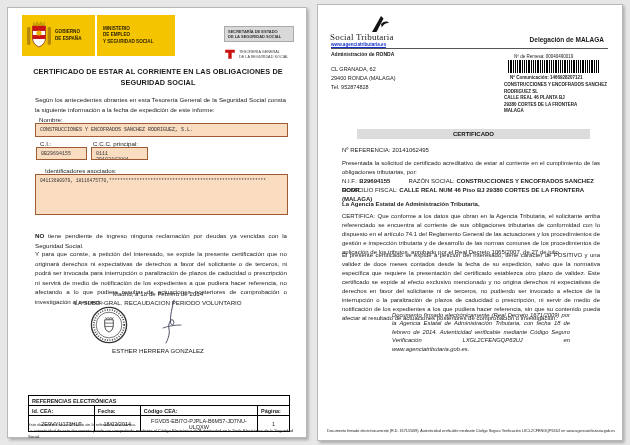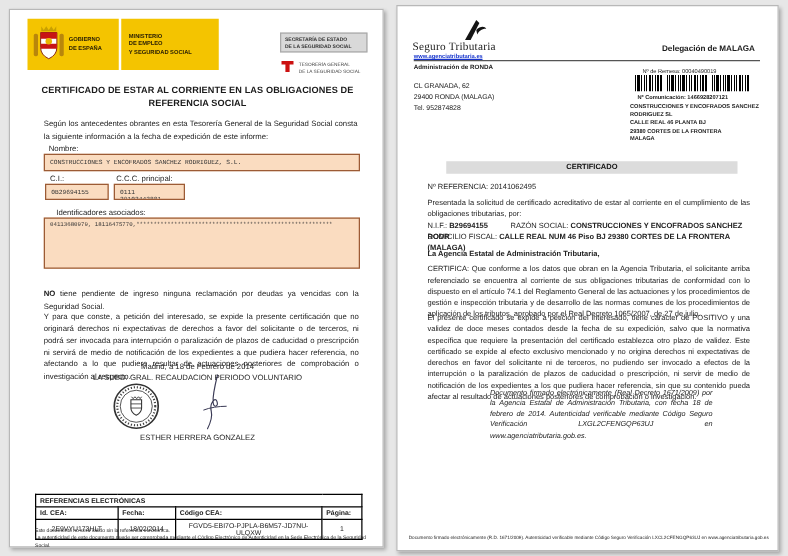--- a/index.html
+++ b/index.html
@@ -111,21 +111,21 @@
     <span>
       <svg width="12" height="12" viewBox="0 0 10 10">
           <path d="M1 1.5 h8 v2.4 h-2.6 v5 h-2.8 v-5 h-2.6 z" fill="#cc1111"></path>
         </svg>
     </span>
     <span class="txt">TESORERÍA GENERAL
 DE LA SEGURIDAD SOCIAL</span>
   </div>
 
   <div class="abs doc-title ctr prelines" style="left:20px; top:58px; width:260px;">CERTIFICADO DE ESTAR AL CORRIENTE EN LAS OBLIGACIONES DE
-REFERENCIA SOCIAL</div>
+SEGURIDAD SOCIAL</div>
 
   <div class="abs body-txt just" style="left:27px; top:87px; width:251px;">Según los antecedentes obrantes en esta Tesorería General de la Seguridad Social consta la siguiente información a la fecha de expedición de este informe:</div>
 
   <div class="abs fld-label" style="left:31px; top:108px;">Nombre:</div>
   <div class="abs fld-box" style="left:27px; top:115px; width:253px; height:14px;">CONSTRUCCIONES Y ENCOFRADOS SANCHEZ RODRIGUEZ, S.L.</div>
 
   <div class="abs fld-label" style="left:32px; top:132px;">C.I.:</div>
   <div class="abs fld-box" style="left:28px; top:139px; width:51px; height:13px;">0B29694155</div>
   <div class="abs fld-label" style="left:85px; top:132px;">C.C.C. principal:</div>
   <div class="abs fld-box" style="left:83px; top:139px; width:57px; height:13px;">0111 29102442881</div>
@@ -194,21 +194,21 @@
 </div>
 
 <div class="page" id="right-page">
 
   <div class="abs" style="left:50px; top:10px;">
     <svg width="22" height="18" viewBox="0 0 22 18">
       <path d="M4 17 L13 1 L15.5 3.4 L8.5 17 Z" fill="#141414"></path>
       <path d="M13 9 C16 5.6 20 5.8 21 8 C17.5 7.8 15 10 13.8 12.6 Z" fill="#141414"></path>
     </svg>
   </div>
-  <div class="abs at-logo-text" style="left:12px; top:27px;">Seguro Tributaria</div>
+  <div class="abs at-logo-text" style="left:12px; top:27px;">Social Tributaria</div>
   <div class="abs at-url" style="left:13px; top:37px;">www.agenciatributaria.es</div>
   <div class="abs b" style="right:18px; top:31px; font-size:6.5px;">Delegación de MALAGA</div>
   <div class="abs hrule" style="left:13px; top:43px; width:277px;"></div>
   <div class="abs b" style="left:13px; top:46px; font-size:5px;">Administración de RONDA</div>
 
   <div class="abs r-small prelines" style="left:13px; top:60px;">CL GRANADA, 62
 29400 RONDA (MALAGA)
 Tel. 952874828</div>
 
   <div class="abs r-tiny" style="left:196px; top:49px;">Nº de Remesa: 00040490019</div>

